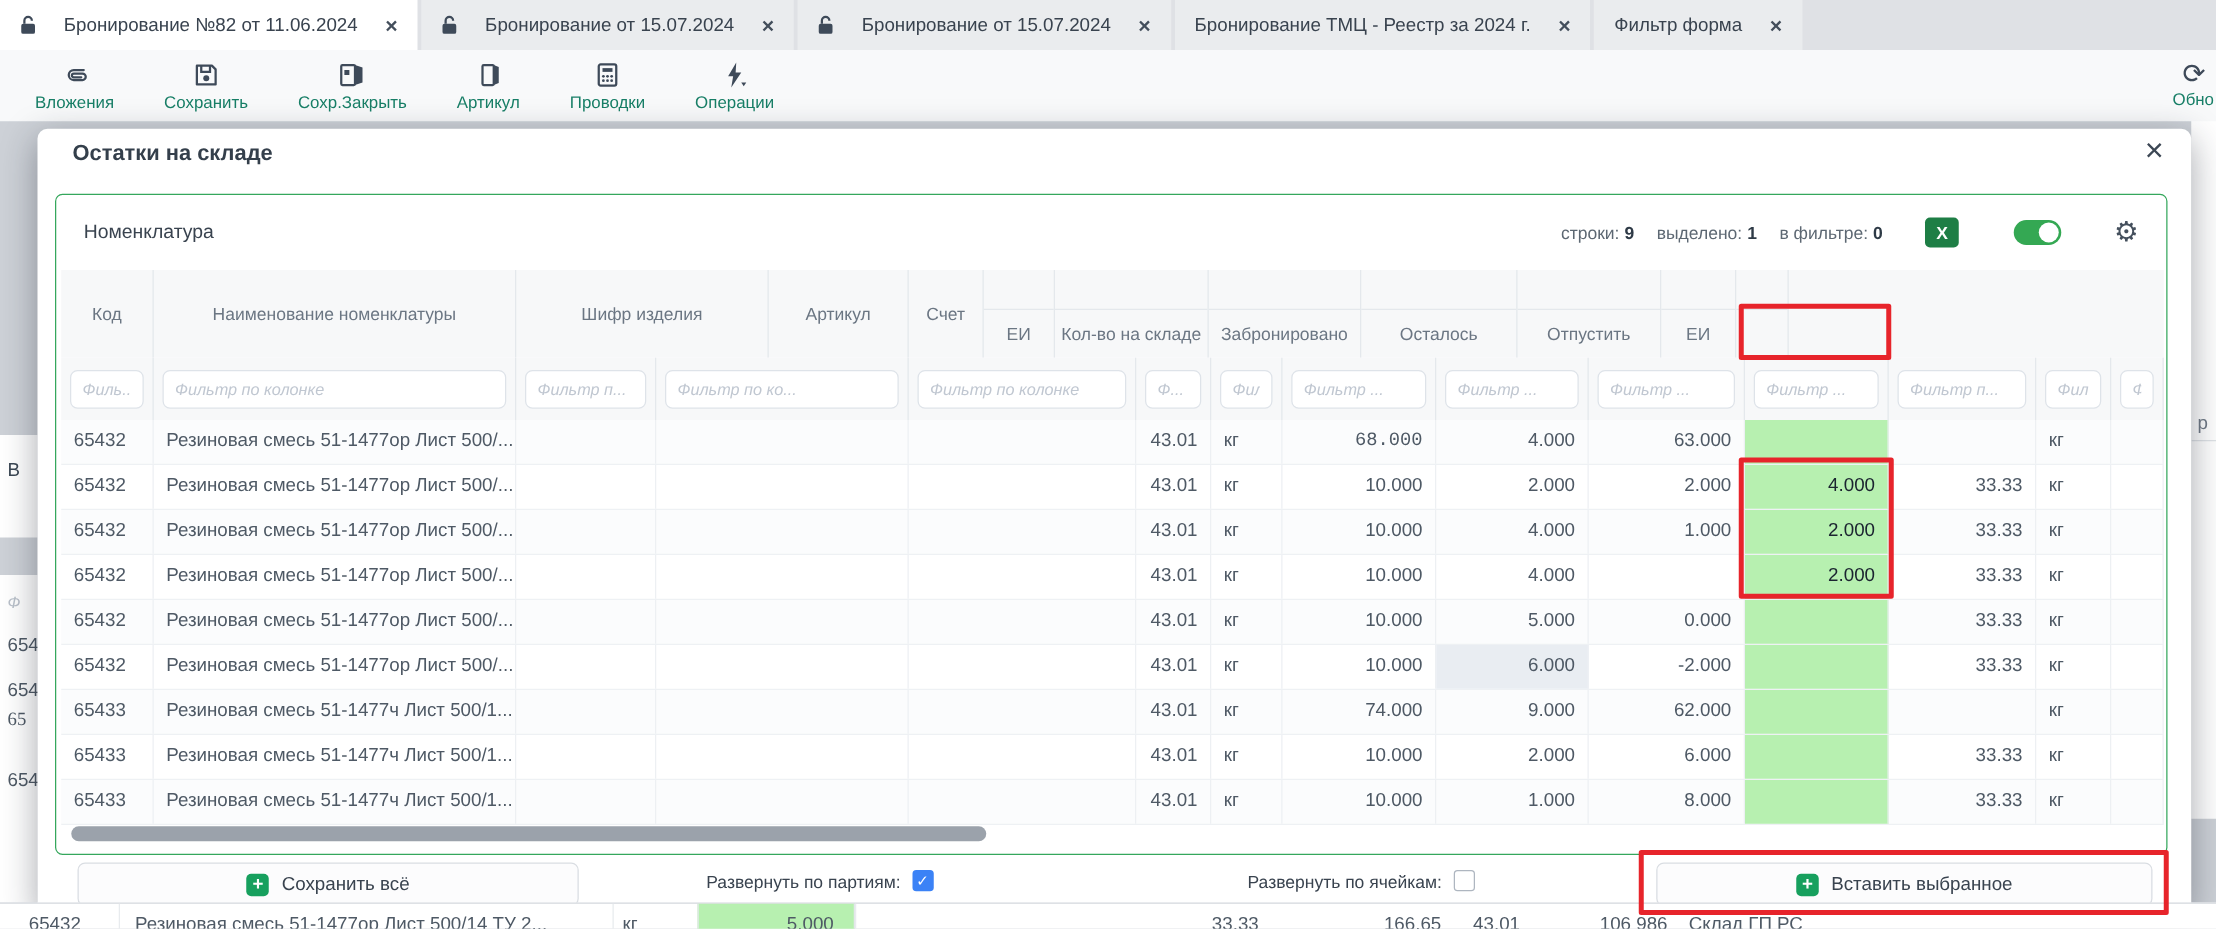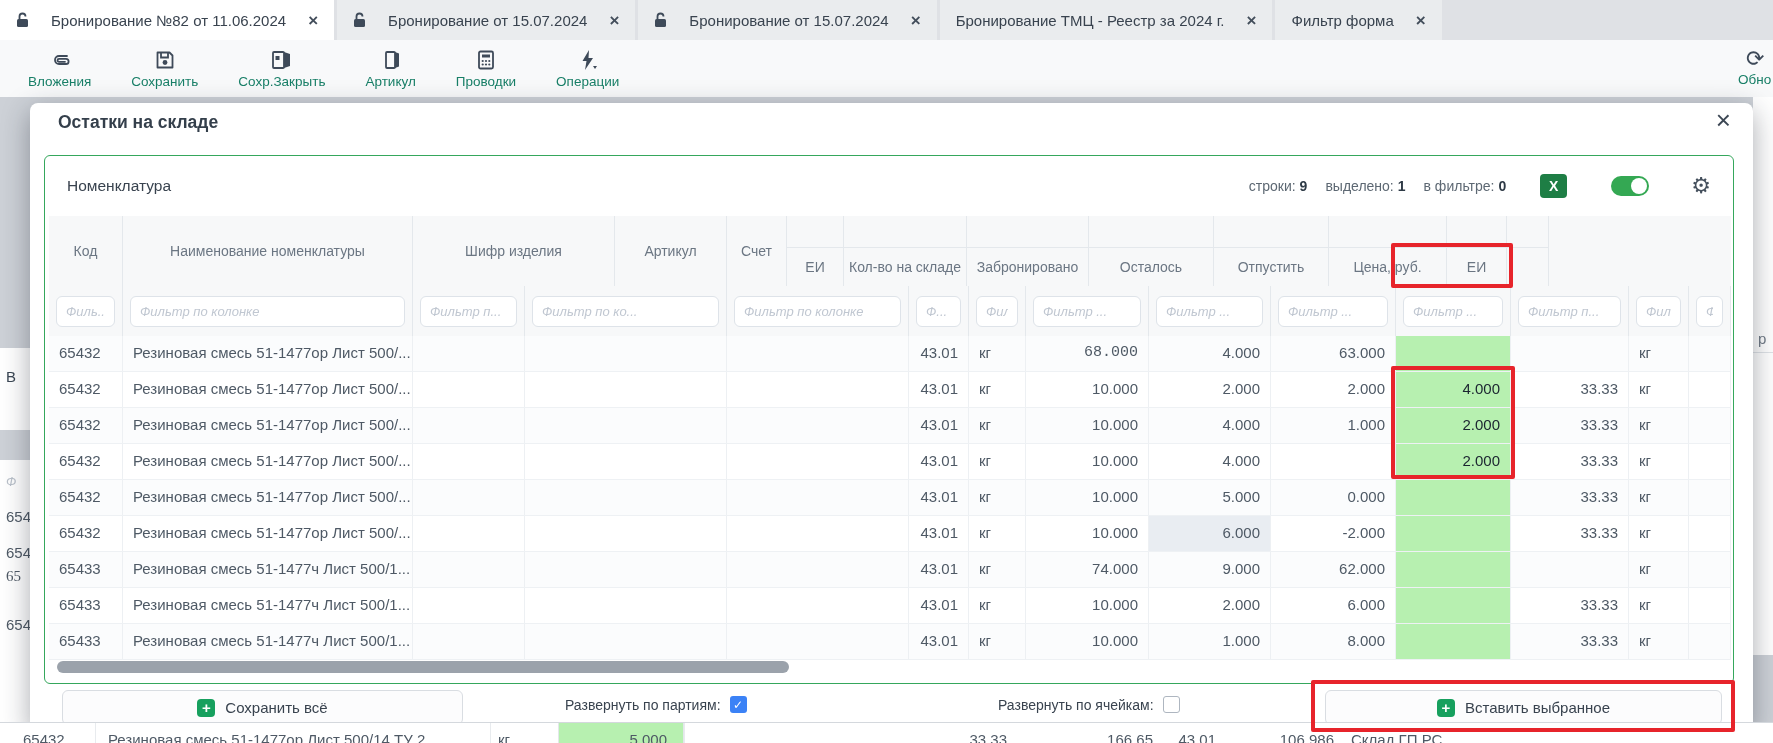--- a/index.html
+++ b/index.html
@@ -269,24 +269,20 @@
             <div class="hl nowrap" style="height: 38px; flex: 0 0 auto;">Забронировано</div>
           </div>
           <div class="hcol" style="width: 125px;">
             <div class="hg"></div>
             <div class="hl" style="height: 38px; flex: 0 0 auto;">Осталось</div>
           </div>
           <div class="hcol" style="width: 115px;">
             <div class="hg"></div>
             <div class="hl" style="height: 38px; flex: 0 0 auto;">Отпустить</div>
           </div>
-          <div class="hcol" style="width: 118px;">
-            <div class="hg"></div>
-            <div class="hl" style="height: 38px; flex: 0 0 auto;">Цена, руб.</div>
-          </div>
           <div class="hcol" style="width: 60px;">
             <div class="hg"></div>
             <div class="hl" style="height: 38px; flex: 0 0 auto;">ЕИ</div>
           </div>
           <div class="hcol" style="width: 42px;">
             <div class="hg"></div>
             <div class="hl" style="height: 38px; flex: 0 0 auto;"></div>
           </div>
         </div>
         <div class="frow">

